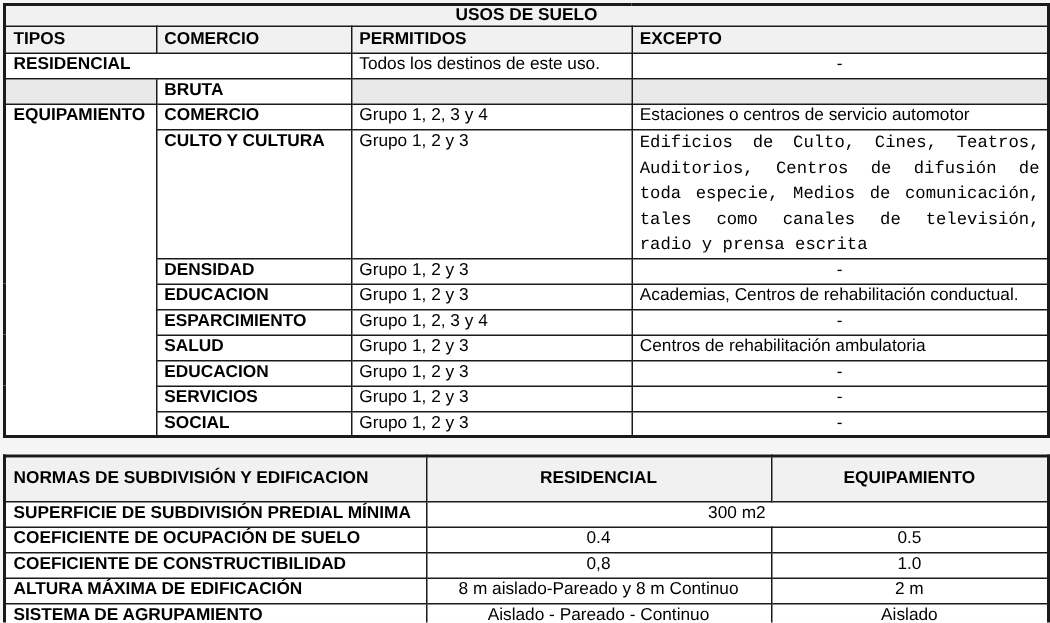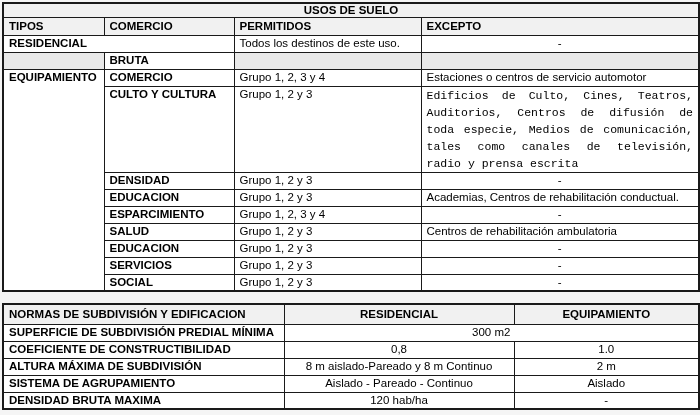--- a/index.html
+++ b/index.html
@@ -31,21 +31,21 @@
   }
   .title-row td { height: 13px; line-height: 1.1; }
   .hdr-row td { height: 18px; }
   .b { font-weight: bold; }
   .c { text-align: center; }
   .j { text-align: justify; text-align-last: left; font-family: Liberation Mono, monospace; }
   .top { vertical-align: top; }
   .hdr { background: #f1f1f1; }
   .gray { background: #e9e9e9; }
   .t2 td { height: 17px; }
-  .t2 .hdr-row td { height: 20px; margin-left: 31px; }
+  .t2 .hdr-row td { height: 30px; margin-left: 31px; }
 </style>
 </head>
 <body>
 
 <div class="page">
 
   <table class="t1">
     <colgroup>
       <col style="width:101px">
         <col style="width:130px">
@@ -132,26 +132,31 @@
         <tr class="hdr-row">
       <td class="b hdr">NORMAS DE SUBDIVISIÓN Y EDIFICACION</td>
       <td class="b c hdr">RESIDENCIAL</td>
       <td class="b c hdr">EQUIPAMIENTO</td>
     </tr>
     <tr>
       <td class="b">SUPERFICIE DE SUBDIVISIÓN PREDIAL MÍNIMA</td>
       <td colspan="2" class="c">300 m2</td>
     </tr>
     <tr>
+      <td class="b">COEFICIENTE DE OCUPACIÓN DE SUELO</td>
+      <td class="c">0.4</td>
+      <td class="c">0.5</td>
+    </tr>
+    <tr>
       <td class="b">COEFICIENTE DE CONSTRUCTIBILIDAD</td>
       <td class="c">0,8</td>
       <td class="c">1.0</td>
     </tr>
     <tr>
-      <td class="b">ALTURA MÁXIMA DE SUBDIVISIÓN</td>
+      <td class="b">ALTURA MÁXIMA DE EDIFICACIÓN</td>
       <td class="c">8 m aislado-Pareado y 8 m Continuo</td>
       <td class="c">2 m</td>
     </tr>
     <tr>
       <td class="b">SISTEMA DE AGRUPAMIENTO</td>
       <td class="c">Aislado - Pareado - Continuo</td>
       <td class="c">Aislado</td>
     </tr>
     <tr>
       <td class="b">DENSIDAD BRUTA MAXIMA</td>

